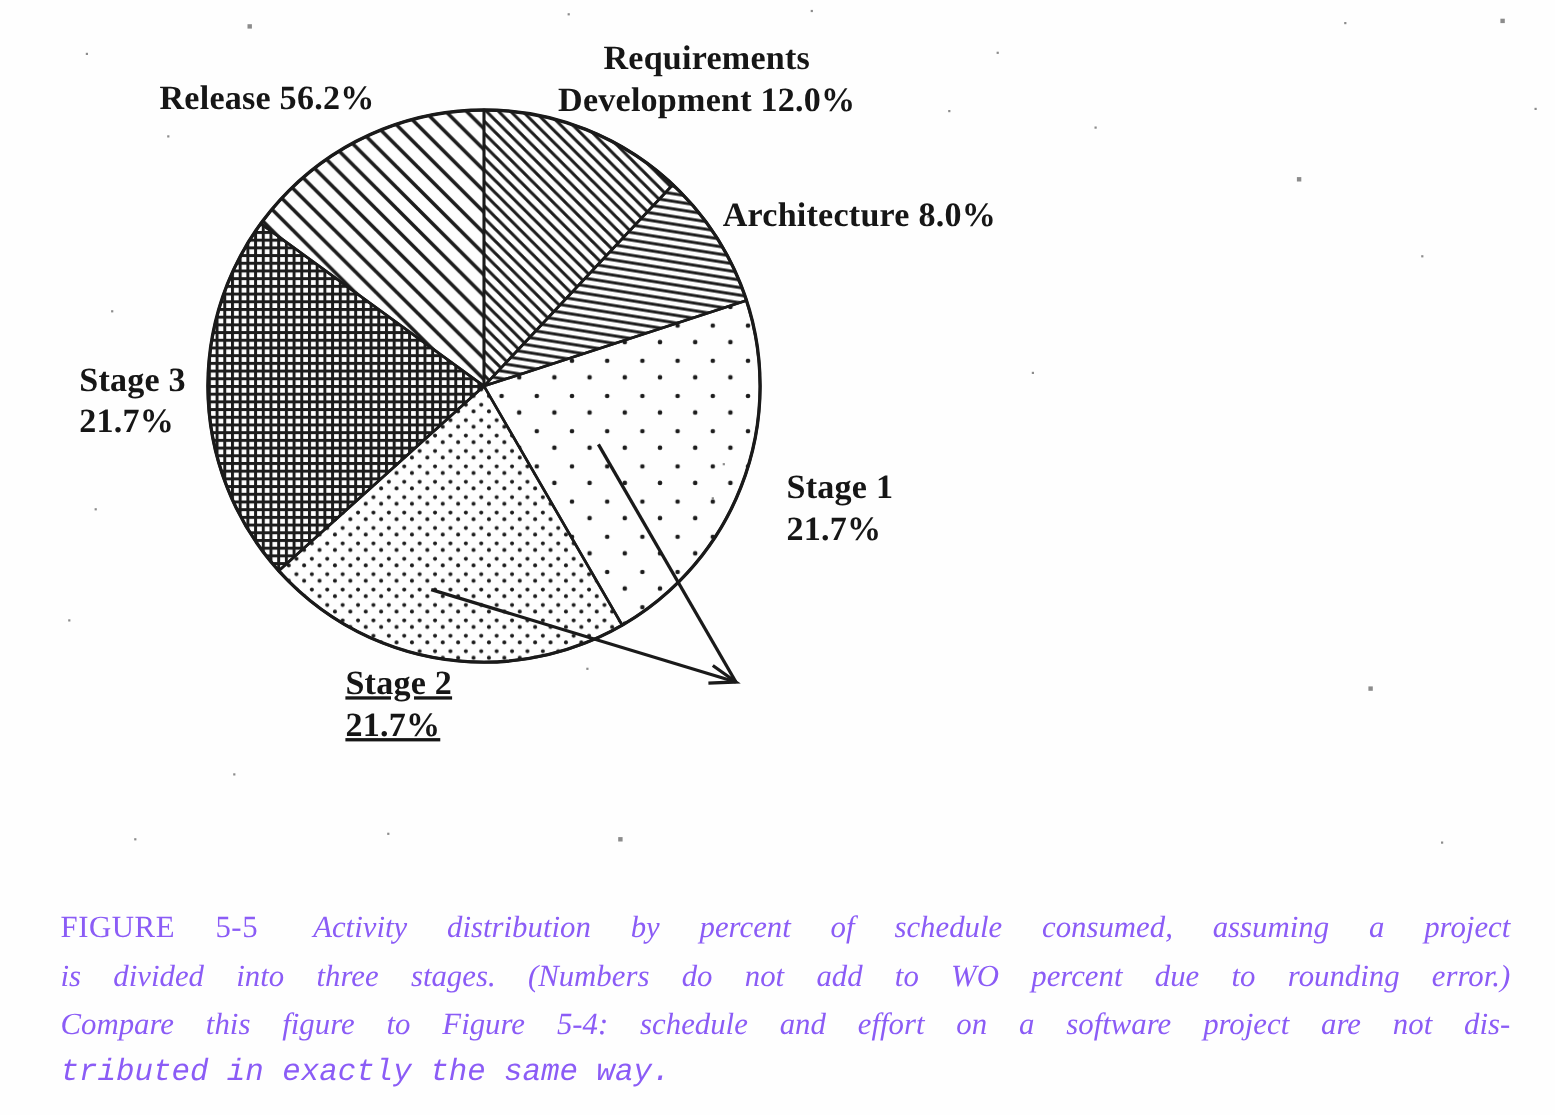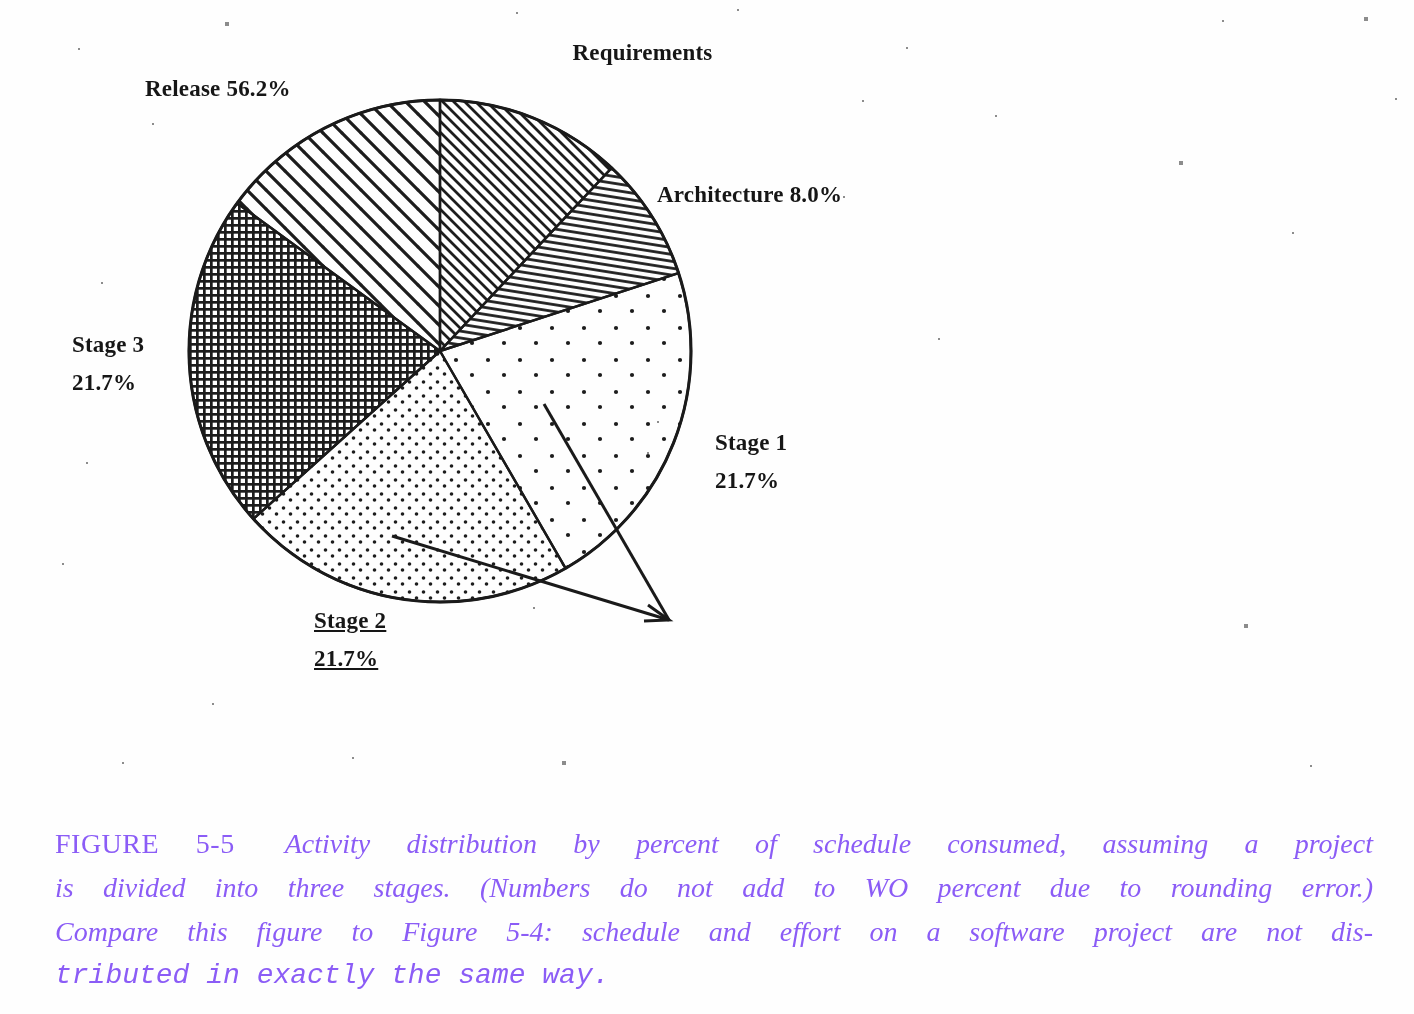--- a/index.html
+++ b/index.html
@@ -5,21 +5,21 @@
   html,body{margin:0;padding:0;background:#ffffff;}
   .page{
     position:relative; width:1414px; height:1014px; overflow:hidden;
     background:#fefefe; color:#191919;
     font-family:"Liberation Serif", serif;
   }
   
   .figure{position:absolute; left:0; top:0; width:1414px; height:810px;}
   .figure svg{position:absolute; left:0; top:0;}
   .flabel{
-    position:absolute; font-weight:700; font-size:23px; line-height:38px;
+    position:absolute; font-weight:700; font-size:31px; line-height:38px;
     color:#161616; white-space:nowrap; letter-spacing:.2px;
   }
   .flabel.center{text-align:center;}
   .annotation{
     position:absolute; left:681px; top:600px; width:570px;
     font-weight:700; font-size:31px; line-height:40px; color:#161616;
     letter-spacing:.2px;
   }
   
   .caption{
@@ -91,20 +91,21 @@
         <line x1="544" y1="404" x2="669" y2="620"></line>
         <line x1="392" y1="536" x2="669" y2="620"></line>
         <path d="M648 605 L669 620 L644 621"></path>
       </g>
     </svg>
 
     <div class="flabel" style="left:145px; top:70px;">Release 56.2%</div>
 
     <div class="flabel center" style="left:470px; top:34px; width:345px;">
       <div>Requirements</div>
+      <div>Development 12.0%</div>
     </div>
 
     <div class="flabel" style="left:657px; top:176px;text-align:right;">Architecture 8.0%</div>
 
     <div class="flabel" style="left:72px; top:326px;">
       <div>Stage 3</div>
       <div>21.7%</div>
     </div>
 
     <div class="flabel" style="left:715px; top:424px;">

